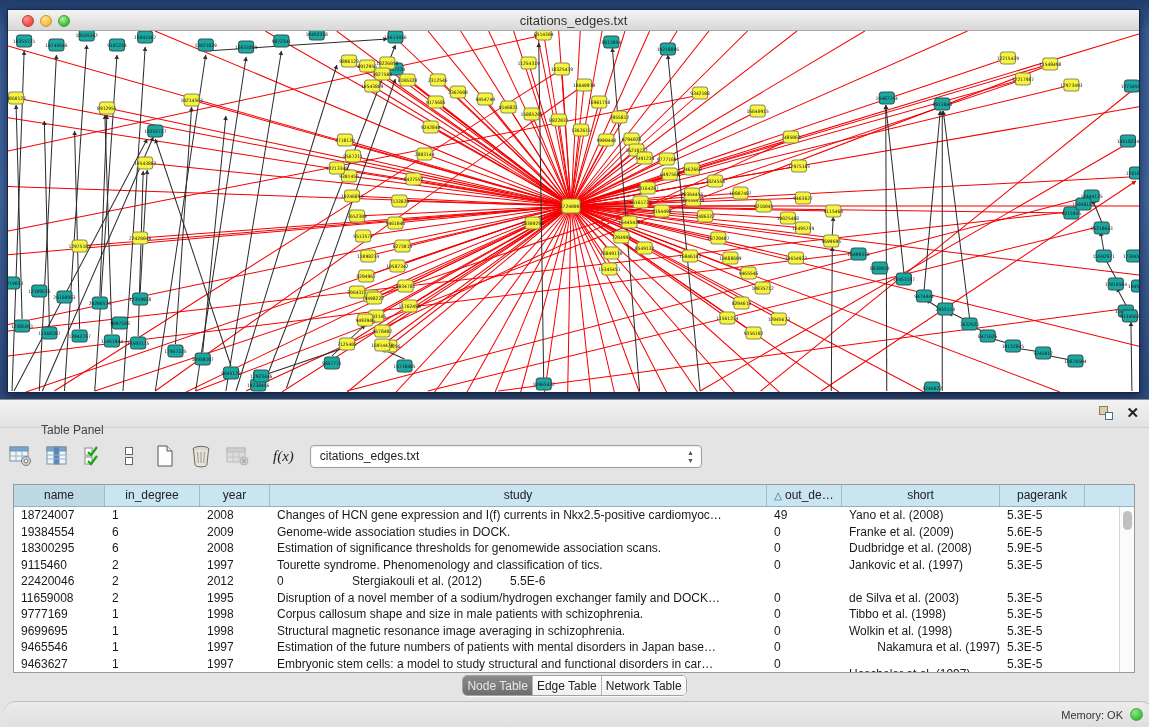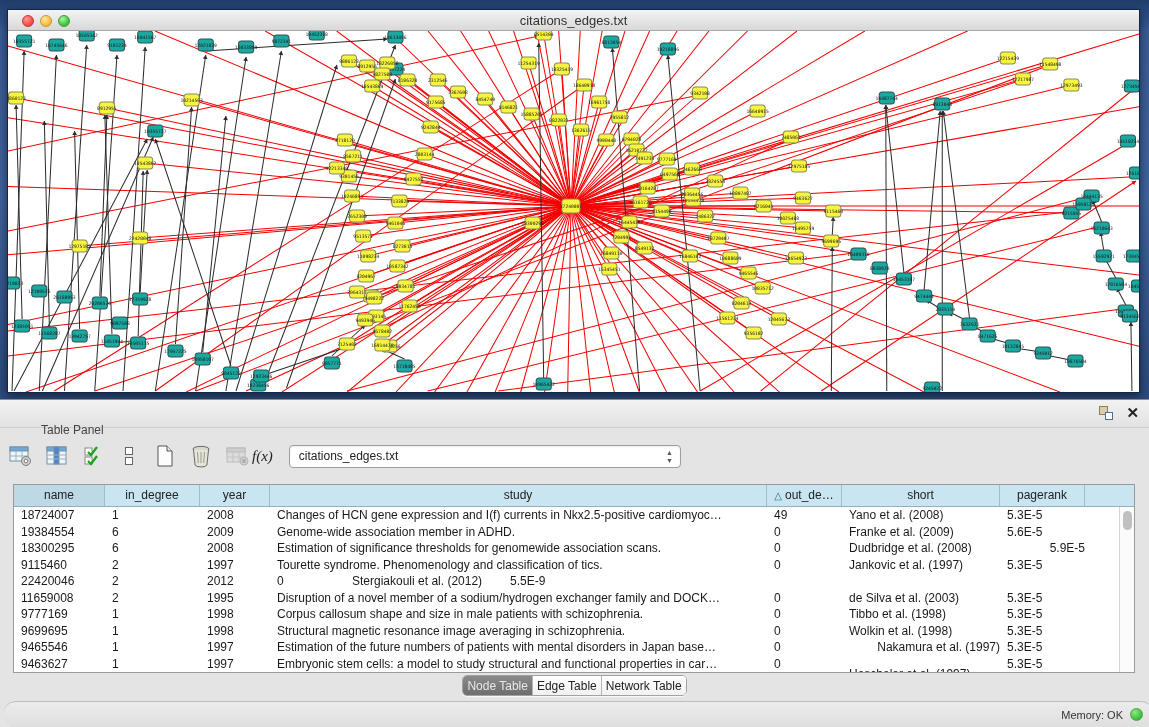--- a/index.html
+++ b/index.html
@@ -33,21 +33,21 @@
   .panel-header .ph-title { position:absolute; left:9px; top:23px; font-size:12px; color:#444;margin-left:32px; }
   .panel-header .ph-icons { position:absolute; right:10px; top:5px; display:flex; gap:12px; align-items:center; }
   .float-ic { width:16px; height:16px; position:relative; cursor:default; }
   .float-ic .sq1 { position:absolute; left:1px; top:1px; width:9px; height:9px; border:1.5px solid #8f7f4e; background:#d9cfae; }
   .float-ic .sq2 { position:absolute; right:1px; bottom:1px; width:8px; height:8px; border:1.5px solid #4e6e8f; background:#fff; }
   .close-ic { font-size:15px; font-weight:bold; color:#222; line-height:16px; }
 
   .toolbar { position:absolute; left:0; top:36px; width:1149px; height:40px; display:flex; align-items:center; }
   .tb-btn { width:30px; height:30px; margin-left:6px; display:flex; align-items:center; justify-content:center; border-radius:4px; }
   .tb-btn svg { display:block; }
-  .fx { font-size:15px; color:#222; font-style:italic; font-family:"Liberation Serif", serif; margin-left:0; }
+  .fx { font-size:15px; color:#222; font-style:italic; font-family:"Liberation Serif", serif; margin-left:21px; }
   .net-select { margin-left:16px; width:392px; height:23px; background:#fff;
     border:1px solid #9e9e9e; border-radius:4px; position:relative;
     font-size:12px; color:#222; line-height:21px; padding-left:9px;
     box-shadow:inset 0 1px 2px rgba(0,0,0,.08); }
   .net-select .steppers { position:absolute; right:7px; top:3px; font-size:7px; color:#555; line-height:8px; text-align:center; }
 
   .table-frame { position:absolute; left:13px; top:84px; width:1122px; height:189px;
     background:#404040; border:1px solid #9a9a9a; overflow:hidden; }
   .thead { display:flex; height:22px; background:#c9e5f1; border-bottom:1px solid #8fb2c2; }
   .th { font-size:12px; color:#222; text-align:center; line-height:21px;
@@ -890,50 +890,50 @@
           <div class="td" style="width: 70px;">2008</div>
           <div class="td" style="width: 497px;">Changes of HCN gene expression and I(f) currents in Nkx2.5-positive cardiomyoc…</div>
           <div class="td" style="width: 75px;">49</div>
           <div class="td" style="width: 158px;">Yano et al. (2008)</div>
           <div class="td" style="width: 85px;">5.3E-5</div>
         </div>
         <div class="tr">
           <div class="td" style="width: 91px;">19384554</div>
           <div class="td" style="width: 95px;">6</div>
           <div class="td" style="width: 70px;">2009</div>
-          <div class="td" style="width: 497px;">Genome-wide association member in ADHD.</div>
+          <div class="td" style="width: 497px;">Genome-wide association studies in DOCK.</div>
           <div class="td" style="width: 75px;">0</div>
           <div class="td" style="width: 158px;">Franke et al. (2009)</div>
           <div class="td" style="width: 85px;">5.6E-5</div>
         </div>
         <div class="tr">
           <div class="td" style="width: 91px;">18300295</div>
           <div class="td" style="width: 95px;">6</div>
           <div class="td" style="width: 70px;">2008</div>
           <div class="td" style="width: 497px;">Estimation of significance thresholds for genomewide association scans.</div>
           <div class="td" style="width: 75px;">0</div>
           <div class="td" style="width: 158px;">Dudbridge et al. (2008)</div>
-          <div class="td" style="width: 85px; text-align: right;">5.9E-5</div>
+          <div class="td" style="width: 85px;">5.9E-5</div>
         </div>
         <div class="tr">
           <div class="td" style="width: 91px;">9115460</div>
           <div class="td" style="width: 95px;">2</div>
           <div class="td" style="width: 70px;">1997</div>
           <div class="td" style="width: 497px;">Tourette syndrome. Phenomenology and classification of tics.</div>
           <div class="td" style="width: 75px;">0</div>
           <div class="td" style="width: 158px;">Jankovic et al. (1997)</div>
           <div class="td" style="width: 85px;">5.3E-5</div>
         </div>
         <div class="tr">
           <div class="td" style="width: 91px;">22420046</div>
           <div class="td" style="width: 95px;">2</div>
           <div class="td" style="width: 70px;">2012</div>
           <div class="td" style="width: 75px;">0</div>
           <div class="td" style="width: 158px;">Stergiakouli et al. (2012)</div>
-          <div class="td" style="width: 85px;">5.5E-9</div>
+          <div class="td" style="width: 85px;">5.5E-6</div>
         </div>
         <div class="tr">
           <div class="td" style="width: 91px;">11659008</div>
           <div class="td" style="width: 95px;">2</div>
           <div class="td" style="width: 70px;">1995</div>
           <div class="td" style="width: 497px;">Disruption of a novel member of a sodium/hydrogen exchanger family and DOCK…</div>
           <div class="td" style="width: 75px;">0</div>
           <div class="td" style="width: 158px;">de Silva et al. (2003)</div>
           <div class="td" style="width: 85px;">5.3E-5</div>
         </div>
@@ -961,21 +961,21 @@
           <div class="td" style="width: 70px;">1997</div>
           <div class="td" style="width: 497px;">Estimation of the future numbers of patients with mental disorders in Japan base…</div>
           <div class="td" style="width: 75px;">0</div>
           <div class="td" style="width: 158px; text-align: right;">Nakamura et al. (1997)</div>
           <div class="td" style="width: 85px;">5.3E-5</div>
         </div>
         <div class="tr">
           <div class="td" style="width: 91px;">9463627</div>
           <div class="td" style="width: 95px;">1</div>
           <div class="td" style="width: 70px;">1997</div>
-          <div class="td" style="width: 497px;">Embryonic stem cells: a model to study structural and functional properties in car…</div>
+          <div class="td" style="width: 497px;">Embryonic stem cells: a model to study structural and functional disorders in car…</div>
           <div class="td" style="width: 75px;">0</div>
           <div class="td" style="width: 158px; margin-top: 10px;">Hescheler et al. (1997)</div>
           <div class="td" style="width: 85px;">5.3E-5</div>
         </div>
       </div>
     <div class="vscroll">
       <div class="thumb"></div>
     </div>
   </div>
 

